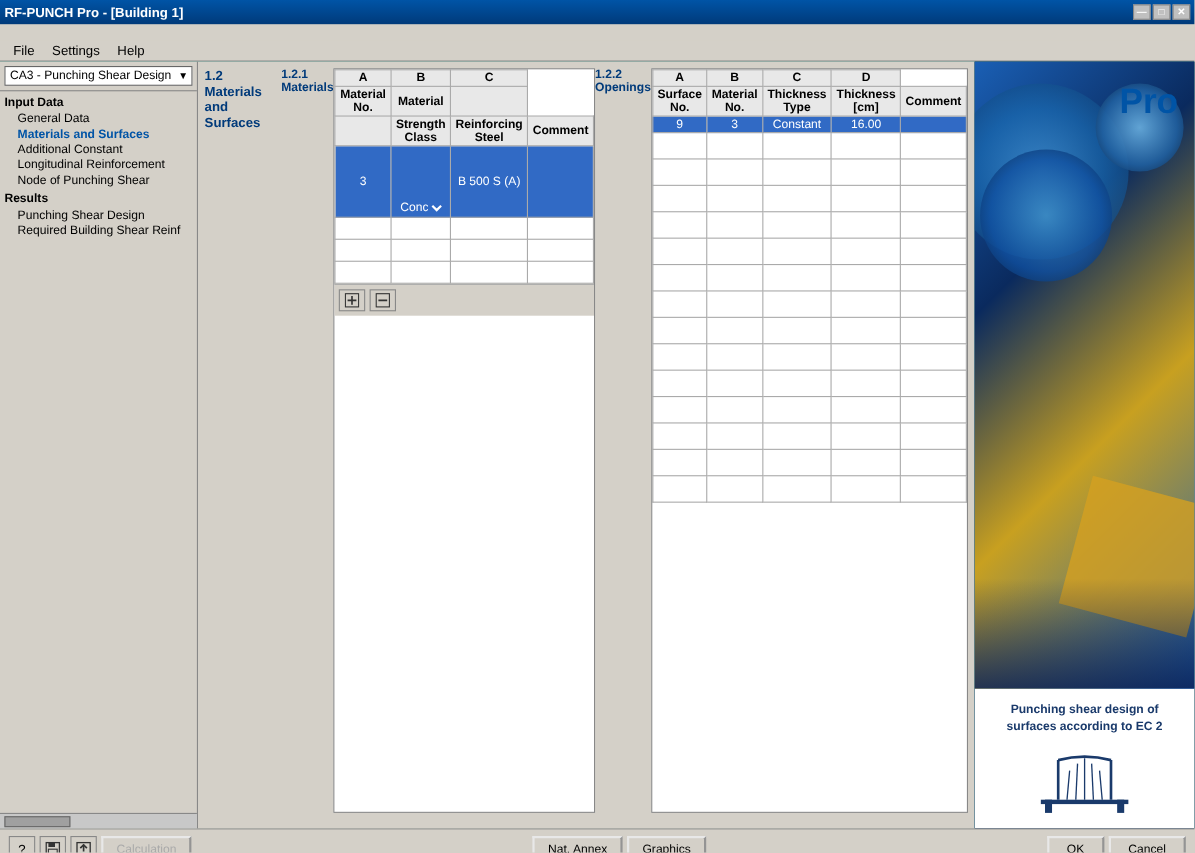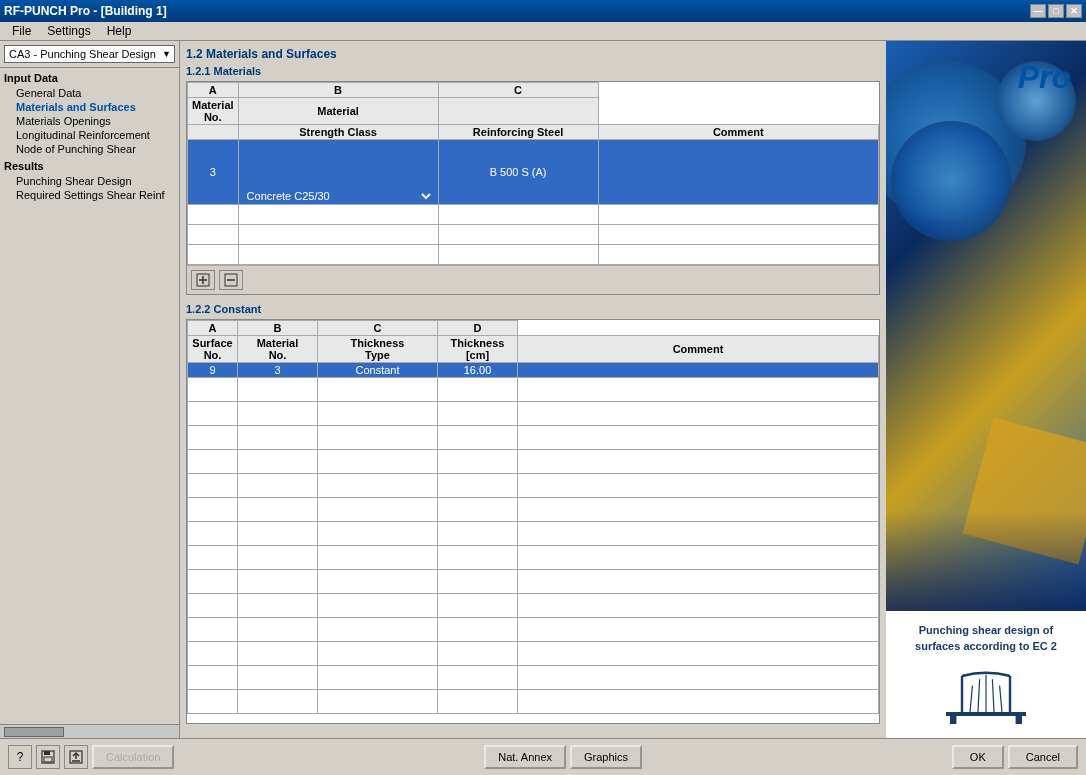--- a/index.html
+++ b/index.html
@@ -28,20 +28,21 @@
     }
 
     
     .menu-bar {
       background: #d4d0c8;
       height: 19px;
       display: flex;
       align-items: center;
       border-bottom: 1px solid #888;
       padding: 0 4px;
+      margin-top: 15px;
     }
     .menu-item {
       padding: 2px 8px;
       cursor: pointer;
       font-size: 12px;
     }
 
     
     .main-container {
       display: flex;
@@ -112,21 +113,21 @@
       align-items: center;
     }
 
     
     .content-panel {
       flex: 1;
       background: #d4d0c8;
       padding: 6px;
       overflow: hidden;
       display: flex;
-      flex-direction: column;
+      flex-direction: row;
     }
     .section-title {
       font-weight: bold;
       font-size: 12px;
       color: #003a7a;
       margin-bottom: 4px;
     }
     .sub-section-title {
       font-weight: bold;
       font-size: 11px;
@@ -292,26 +293,26 @@
     <div class="dropdown-container">
       <div class="dropdown-wrapper">
         <select class="dropdown"><option>CA3 - Punching Shear Design</option></select>
         <span class="dropdown-arrow">▼</span>
       </div>
     </div>
     <div class="nav-tree">
       <div class="nav-section">Input Data</div>
       <div class="nav-item">General Data</div>
       <div class="nav-item active">Materials and Surfaces</div>
-      <div class="nav-item">Materials Openings</div>
+      <div class="nav-item">Additional Constant</div>
       <div class="nav-item">Longitudinal Reinforcement</div>
       <div class="nav-item">Node of Punching Shear</div>
       <div class="nav-results">Results</div>
       <div class="nav-item">Punching Shear Design</div>
-      <div class="nav-item">Required Settings Shear Reinf</div>
+      <div class="nav-item">Required Building Shear Reinf</div>
     </div>
     <div class="scrollbar-h">
       <div style="width:60px; height:10px; background:#a0a0a0; margin-left:4px; border:1px solid #666;"></div>
     </div>
   </div>
 
   <div class="content-panel">
     <div class="section-title">1.2 Materials and Surfaces</div>
 
     <div class="sub-section-title">1.2.1 Materials</div>
@@ -376,21 +377,21 @@
         </button>
         <button class="table-btn">
           <svg width="14" height="14" viewBox="0 0 14 14">
             <rect x="1" y="1" width="12" height="12" fill="none" stroke="#333" stroke-width="1"></rect>
             <line x1="3" y1="7" x2="11" y2="7" stroke="#333" stroke-width="1.5"></line>
           </svg>
         </button>
       </div>
     </div>
 
-    <div class="sub-section-title">1.2.2 Constant</div>
+    <div class="sub-section-title">1.2.2 Openings</div>
     <div class="table-container" style="flex:1;">
       <table>
         <thead>
           <tr>
             <th class="col-header row-header" style="width:50px;">A</th>
             <th class="col-header" style="width:80px;">B</th>
             <th class="col-header" style="width:120px;">C</th>
             <th class="col-header">D</th>
           </tr>
           <tr>
@@ -516,21 +517,21 @@
     <div class="logo-image">
       <div class="logo-bg-circle"></div>
       <div class="logo-bg-yellow"></div>
 
       <div style="position:absolute; bottom:0; left:0; right:0; height:100px; background: linear-gradient(to top, rgba(10,30,80,0.8), transparent); z-index:1;"></div>
       <div style="position:absolute; top:0; left:0; right:0; bottom:0; overflow:hidden; z-index:0;">
         <div style="position:absolute; top:20px; right:10px; width:80px; height:80px; border-radius:50%; background: radial-gradient(circle, #6ab0e0 0%, #2060a0 60%, #082040 100%); opacity:0.9;"></div>
         <div style="position:absolute; top:80px; left:5px; width:120px; height:120px; border-radius:50%; background: radial-gradient(circle, #4090c8 0%, #1050a0 60%, #082040 100%); opacity:0.8;"></div>
       </div>
       <div style="z-index:3; width:100%; text-align:right; padding-right:5px; margin-top:10px;">
-        <div style="color:#0054a6; font-size:32px; font-weight:900; font-style:italic; line-height:1;">Pro</div>
+        <div style="color:#0054a6; font-size:32px; font-weight:900; line-height:1;">Pro</div>
       </div>
     </div>
     <div class="right-panel-bottom">
       <p class="punching-text">Punching shear design of surfaces according to EC 2</p>
 
       <svg class="bridge-logo" viewBox="0 0 100 70" xmlns="http://www.w3.org/2000/svg">
         <rect x="0" y="55" width="100" height="5" fill="#1a3a6b"></rect>
         <line x1="20" y1="55" x2="20" y2="10" stroke="#1a3a6b" stroke-width="3"></line>
         <line x1="80" y1="55" x2="80" y2="10" stroke="#1a3a6b" stroke-width="3"></line>
         <path d="M20,10 Q50,2 80,10" fill="none" stroke="#1a3a6b" stroke-width="3"></path>

